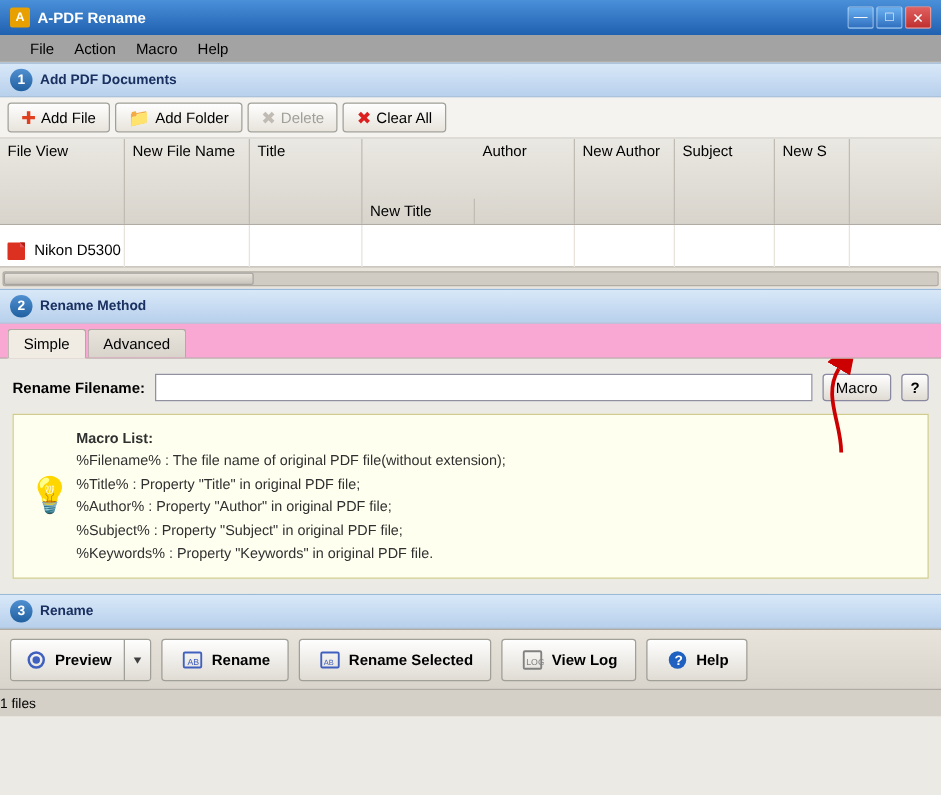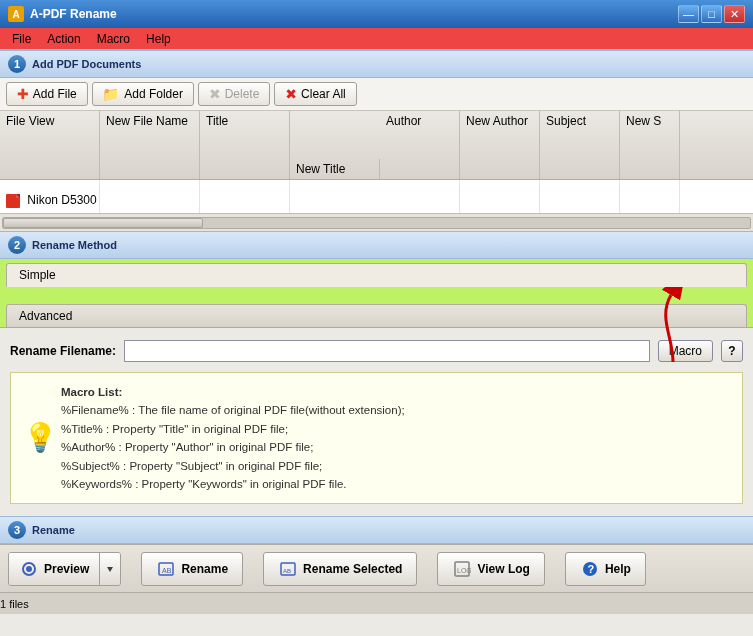--- a/index.html
+++ b/index.html
@@ -45,25 +45,25 @@
       font-size: 11px;
       cursor: pointer;
       display: flex; align-items: center; justify-content: center;
     }
     .title-btn.close-btn {
       background: linear-gradient(to bottom, #e06060, #c03030);
     }
 
     
     .menu-bar {
-      background: #ef4444;
+      background: #a3a3a3;
       height: 22px;
       display: flex;
       align-items: center;
-      padding: 0 4px;
+      padding: 0 16px;
       border-bottom: 1px solid #b8b4ac;
     }
     .menu-item {
       padding: 2px 8px;
       cursor: pointer;
       border-radius: 2px;
     }
 
     
     .main-window {
@@ -205,24 +205,23 @@
       position: absolute;
       left: 0; top: 0;
       width: 200px; height: 100%;
       background: linear-gradient(to bottom, #e8e4dc, #c8c4bc);
       border: 1px solid #a8a4a0;
       border-radius: 2px;
     }
     .tabs-bar {
       display: flex;
       padding: 4px 6px 0;
-      gap: 18px;
-      background: #bef264;
+      gap: 1px;
+      background: #f9a8d4;
       border-bottom: 1px solid #b0acA4;
-      flex-direction: column;
     }
     .tab {
       padding: 4px 12px;
       border: 1px solid #b0acA4;
       border-bottom: none;
       cursor: pointer;
       font-size: 12px;
       background: linear-gradient(to bottom, #e8e4dc, #d8d4cc);
       border-radius: 3px 3px 0 0;
     }
@@ -316,21 +315,21 @@
     }
 
     
     .bottom-toolbar {
       background: linear-gradient(to bottom, #e8e4dc, #d8d4cc);
       border-top: 1px solid #b0acA4;
       height: 48px;
       display: flex;
       align-items: center;
       padding: 0 8px;
-      gap: 20px;
+      gap: 8px;
     }
     .bottom-btn {
       display: flex;
       align-items: center;
       gap: 5px;
       padding: 5px 14px;
       border: 1px solid #a0a098;
       border-radius: 3px;
       background: linear-gradient(to bottom, #fefefe, #e0dcd4);
       cursor: pointer;

